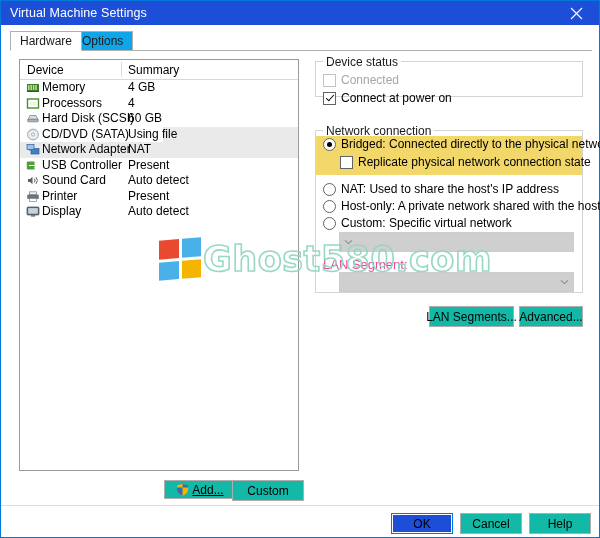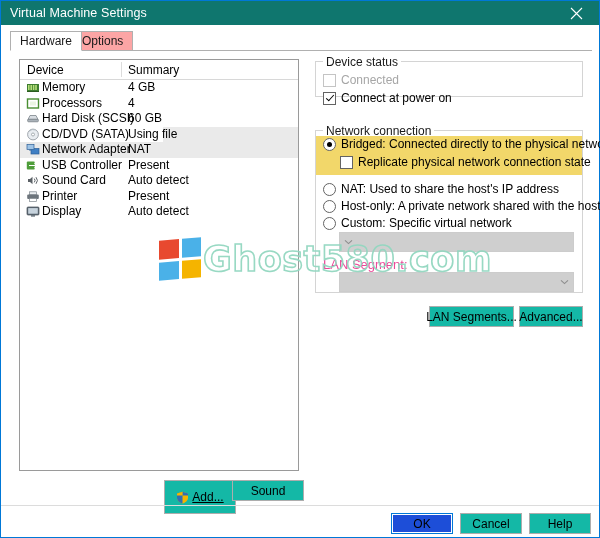--- a/index.html
+++ b/index.html
@@ -25,21 +25,21 @@
     border: 1px solid #0078d7;
     background: #ffffff;
   }
 
   
   .titlebar {
     position: absolute;
     left: 0; top: 0;
     width: 598px;
     height: 24px;
-    background: #0f766e;
+    background: #1d4ed8;
     display: flex;
     align-items: center;
   }
   .title-text {
     color: #ffffff;
     font-size: 12.5px;
     padding-left: 9px;
     letter-spacing: .1px;
     white-space: nowrap;
   }
@@ -59,21 +59,21 @@
     left: 9px; top: 30px;
     width: 582px;
     height: 20px;
   }
   .tab {
     position: absolute;
     top: 0;
     height: 20px;
     box-sizing: border-box;
     border: 1px solid #b0b0b0;
-    background: #fca5a5;
+    background: #0ea5e9;
     font-size: 12px;
     padding: 0 9px;
     line-height: 18px;
     color: #1a1a1a;
     white-space: nowrap;
   }
   .tab.active {
     background: #ffffff;
     border-bottom-color: #ffffff;
     z-index: 3;
@@ -163,21 +163,21 @@
     font-size: 12px;
     color: #000;
     display: flex;
     align-items: center;
     justify-content: center;
     white-space: nowrap;
   }
   .btn-add {
     position: absolute;
     left: 163px; top: 479px;
-    width: 72px; height: 34px;
+    width: 72px; height: 19px;
     gap: 3px;
     text-decoration: underline;
   }
   .btn-remove {
     position: absolute;
     left: 228px; top: 479px;
     width: 72px; height: 21px;
   }
   .btn-add { left: 163px; }
   .btn-remove { left: 231px; }
@@ -514,21 +514,21 @@
   <div class="btn btn-add">
     <svg width="13" height="13" viewBox="0 0 13 13">
       <path d="M6.5 0.8 L12 2.4 L12 6.4 C12 9.6 9.4 11.6 6.5 12.4 C3.6 11.6 1 9.6 1 6.4 L1 2.4 Z" fill="#f5b400"></path>
       <path d="M6.5 0.8 L1 2.4 L1 6.4 C1 9.6 3.6 11.6 6.5 12.4 Z" fill="#2f6fb5"></path>
       <path d="M6.5 0.8 L12 2.4 L12 4.6 L6.5 4.6 Z" fill="#2f6fb5"></path>
       <path d="M1 2.4 L6.5 0.8 L6.5 4.6 L1 4.6 Z" fill="#f5b400"></path>
     </svg>
     <span>Add...</span>
   </div>
   <div class="btn btn-remove">
-    <span>Sound</span>
+    <span>Custom</span>
   </div>
 
   <div class="group grp-devstatus">
     <span class="group-label">Device status</span>
   </div>
   <div class="ctl-row dim row-connected">
     <span class="cb disabled"></span>
     <span>Connected</span>
   </div>
   <div class="ctl-row row-power-on">

